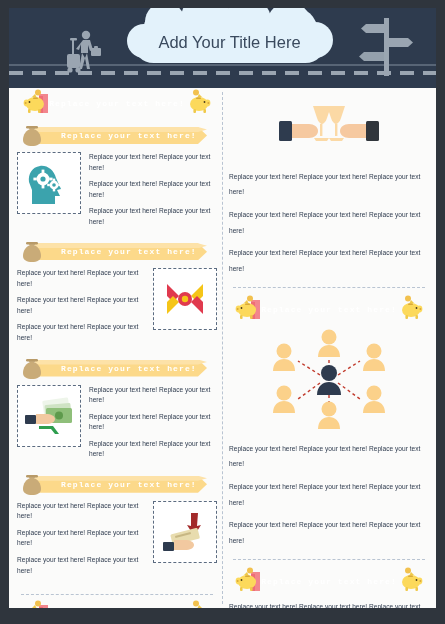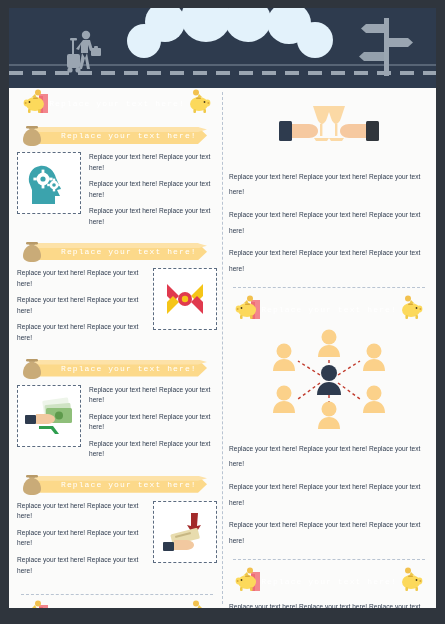--- a/index.html
+++ b/index.html
@@ -94,20 +94,21 @@
     content: ""; position: absolute; top: 0; bottom: 0; width: 5px;
     background: #f2868d;
   }
   .banner-pink .bar::before { left: 0; }
   .banner-pink .bar::after  { right: 0; }
   .banner-label {
     position: relative; z-index: 3;
     font-family: "Liberation Mono", monospace;
     font-size: 8px; color: #ffffff; letter-spacing: 1.1px;
     white-space: nowrap;
+    font-weight: bold;
   }
   .piggy-l { position: absolute; left: 6px;  top: -5px; z-index: 4; }
   .piggy-r { position: absolute; right: 6px; top: -5px; z-index: 4; }
 
   .banner-yellow {
     position: relative;
     height: 17px;
     margin: 7px 0 0 0;
     display: flex; align-items: center;
   }
@@ -172,20 +173,23 @@
     <div class="road-solid"></div>
     <div class="road"></div>
 
     <div class="cloud-lump" style="width:40px;height:40px;left:136px;top:-6px;"></div>
     <div class="cloud-lump" style="width:50px;height:48px;left:172px;top:-14px;"></div>
     <div class="cloud-lump" style="width:46px;height:44px;left:216px;top:-10px;"></div>
     <div class="cloud-lump" style="width:44px;height:42px;left:258px;top:-6px;"></div>
     <div class="cloud-lump" style="width:34px;height:34px;left:118px;top:16px;"></div>
     <div class="cloud-lump" style="width:36px;height:36px;left:288px;top:14px;"></div>
 
+    <div class="cloud-title">
+      <span class="title-text">Add Your Title Here</span>
+    </div>
 
     <svg class="traveler" width="48" height="44" viewBox="0 0 48 44">
       <g fill="#9aa5b1">
         <circle cx="25" cy="5" r="4.2"></circle>
         <path d="M22 10 h7 l3 10 -3 1 -2 -6 v8 h-7 v-9 l-2 6 -3 -1 z"></path>
         <path d="M21 23 l-3 16 h3 l3 -11 z"></path>
         <path d="M26 23 l3 16 h-3 l-2 -11 z"></path>
         <rect x="30" y="18" width="10" height="8" rx="1"></rect>
         <rect x="33" y="16" width="4" height="2.4" rx="1"></rect>
         <rect x="6" y="24" width="13" height="14" rx="2"></rect>

